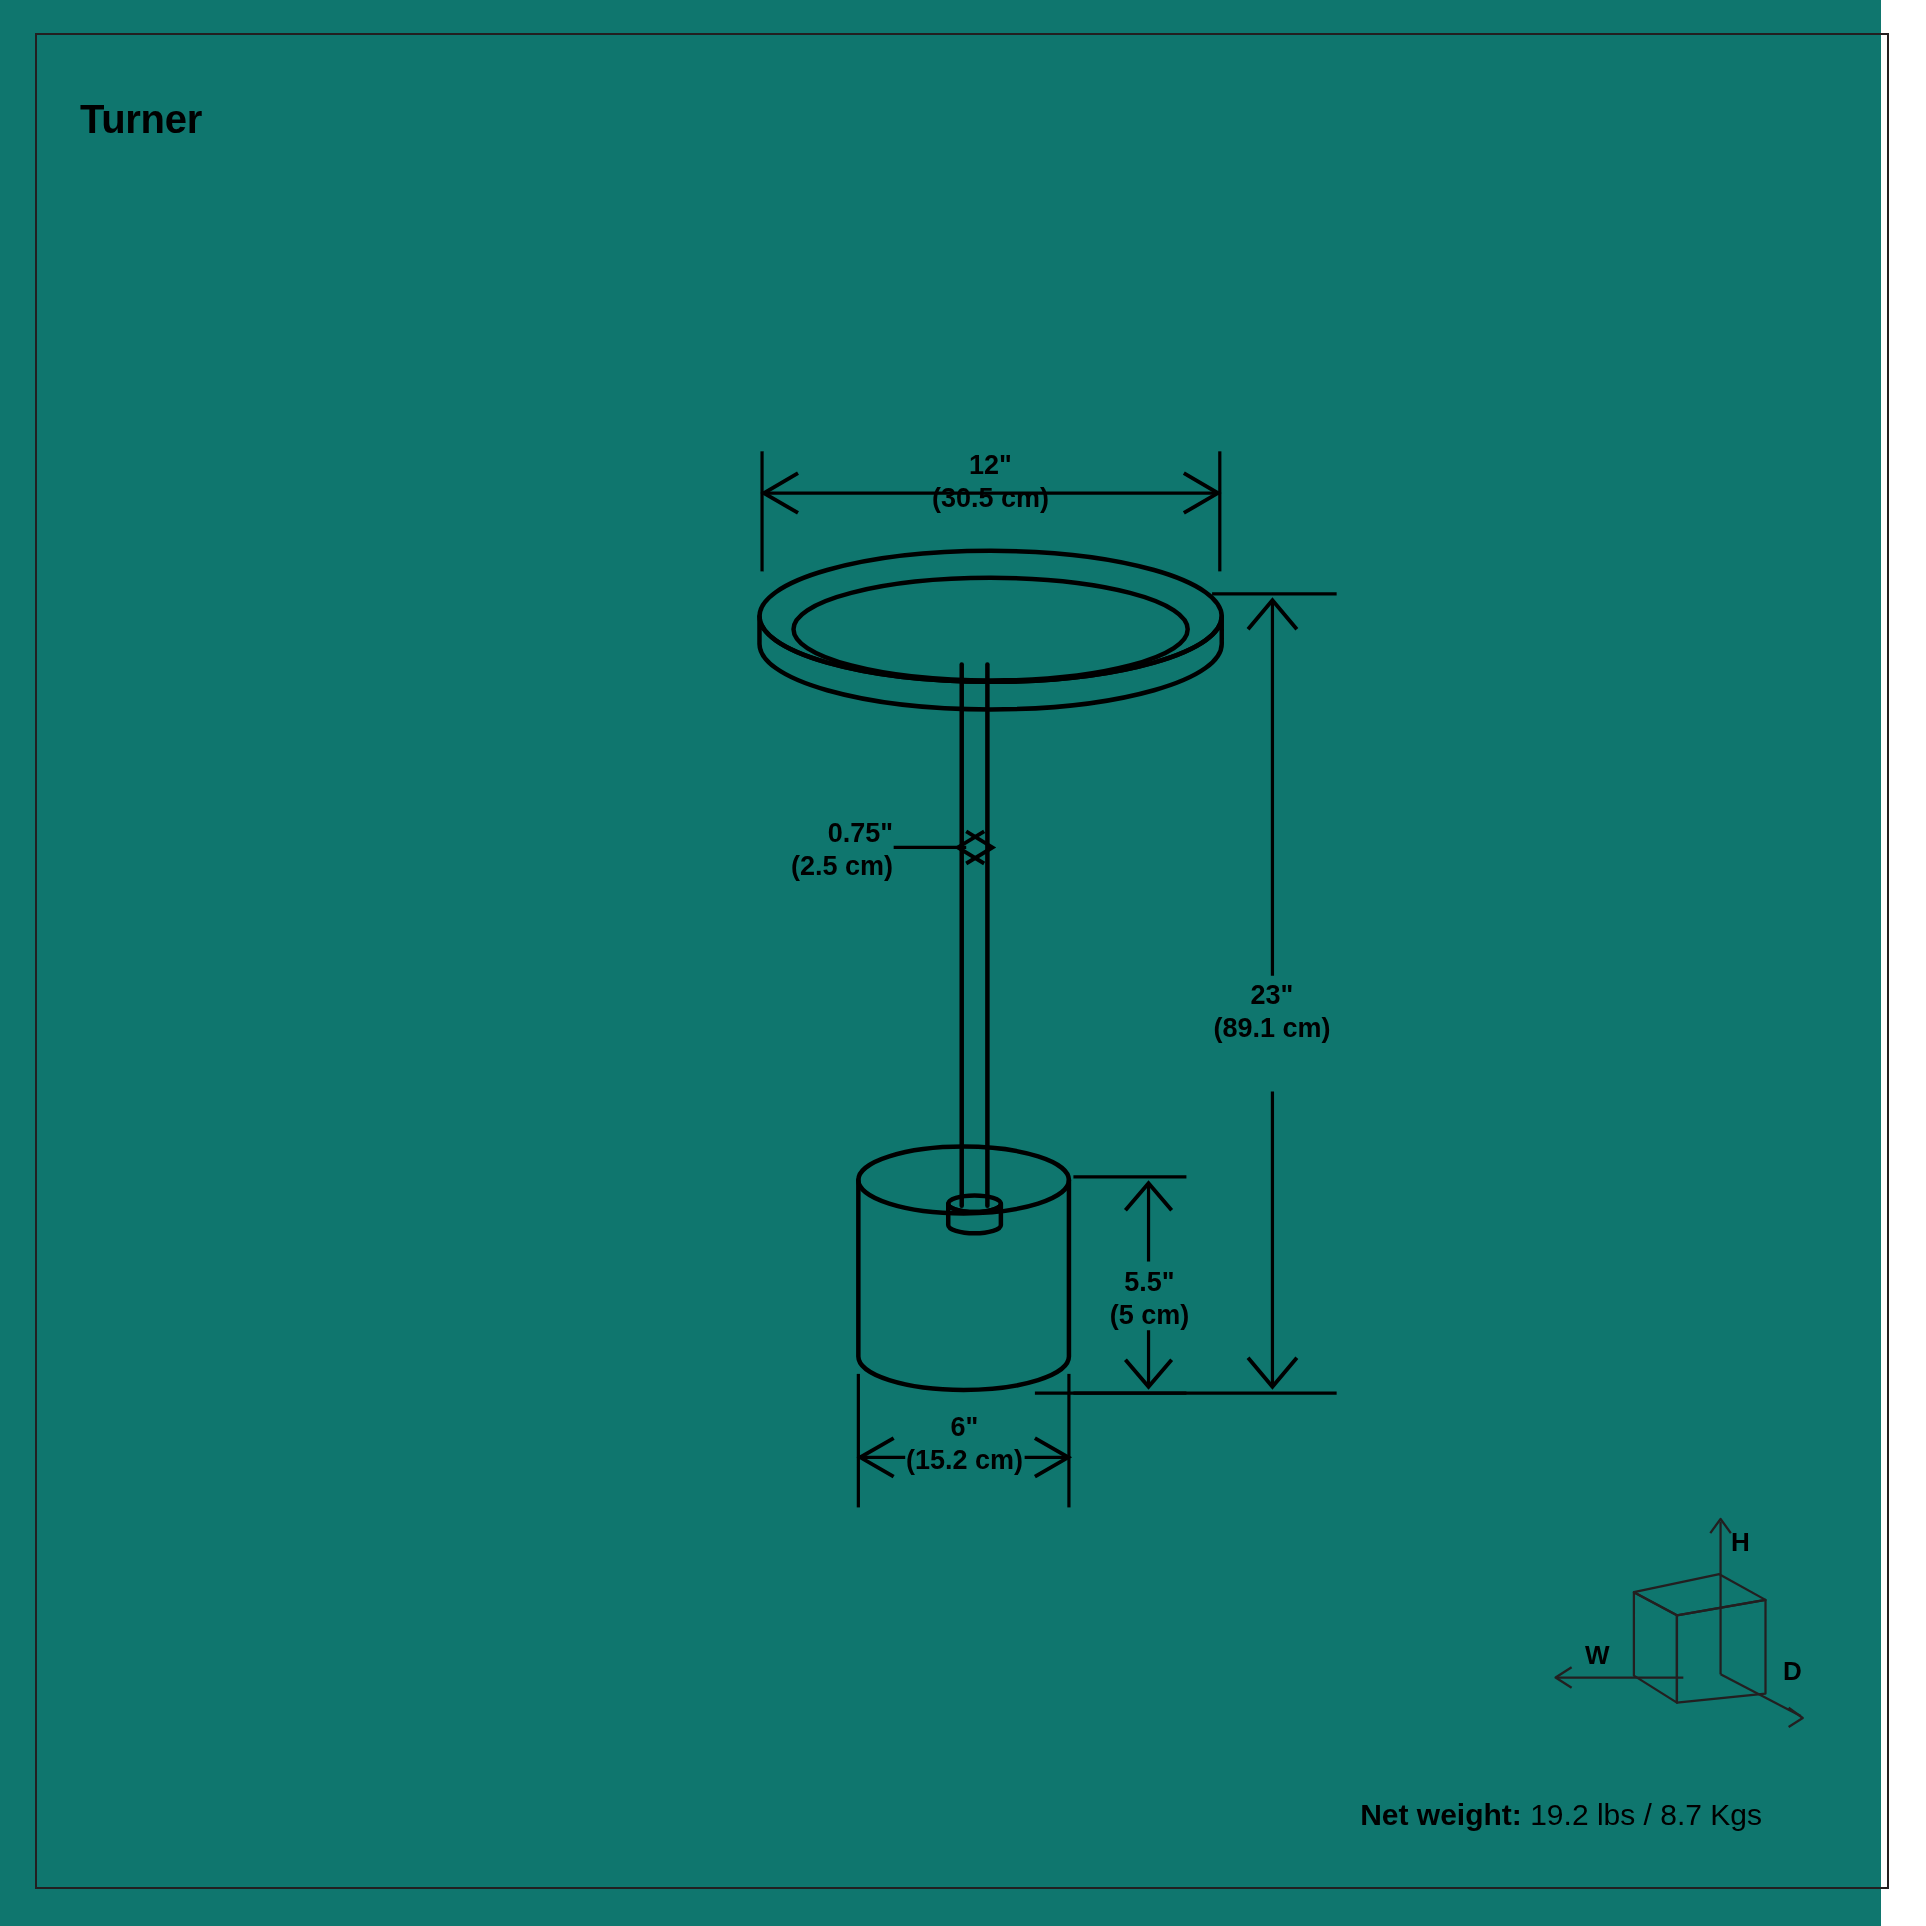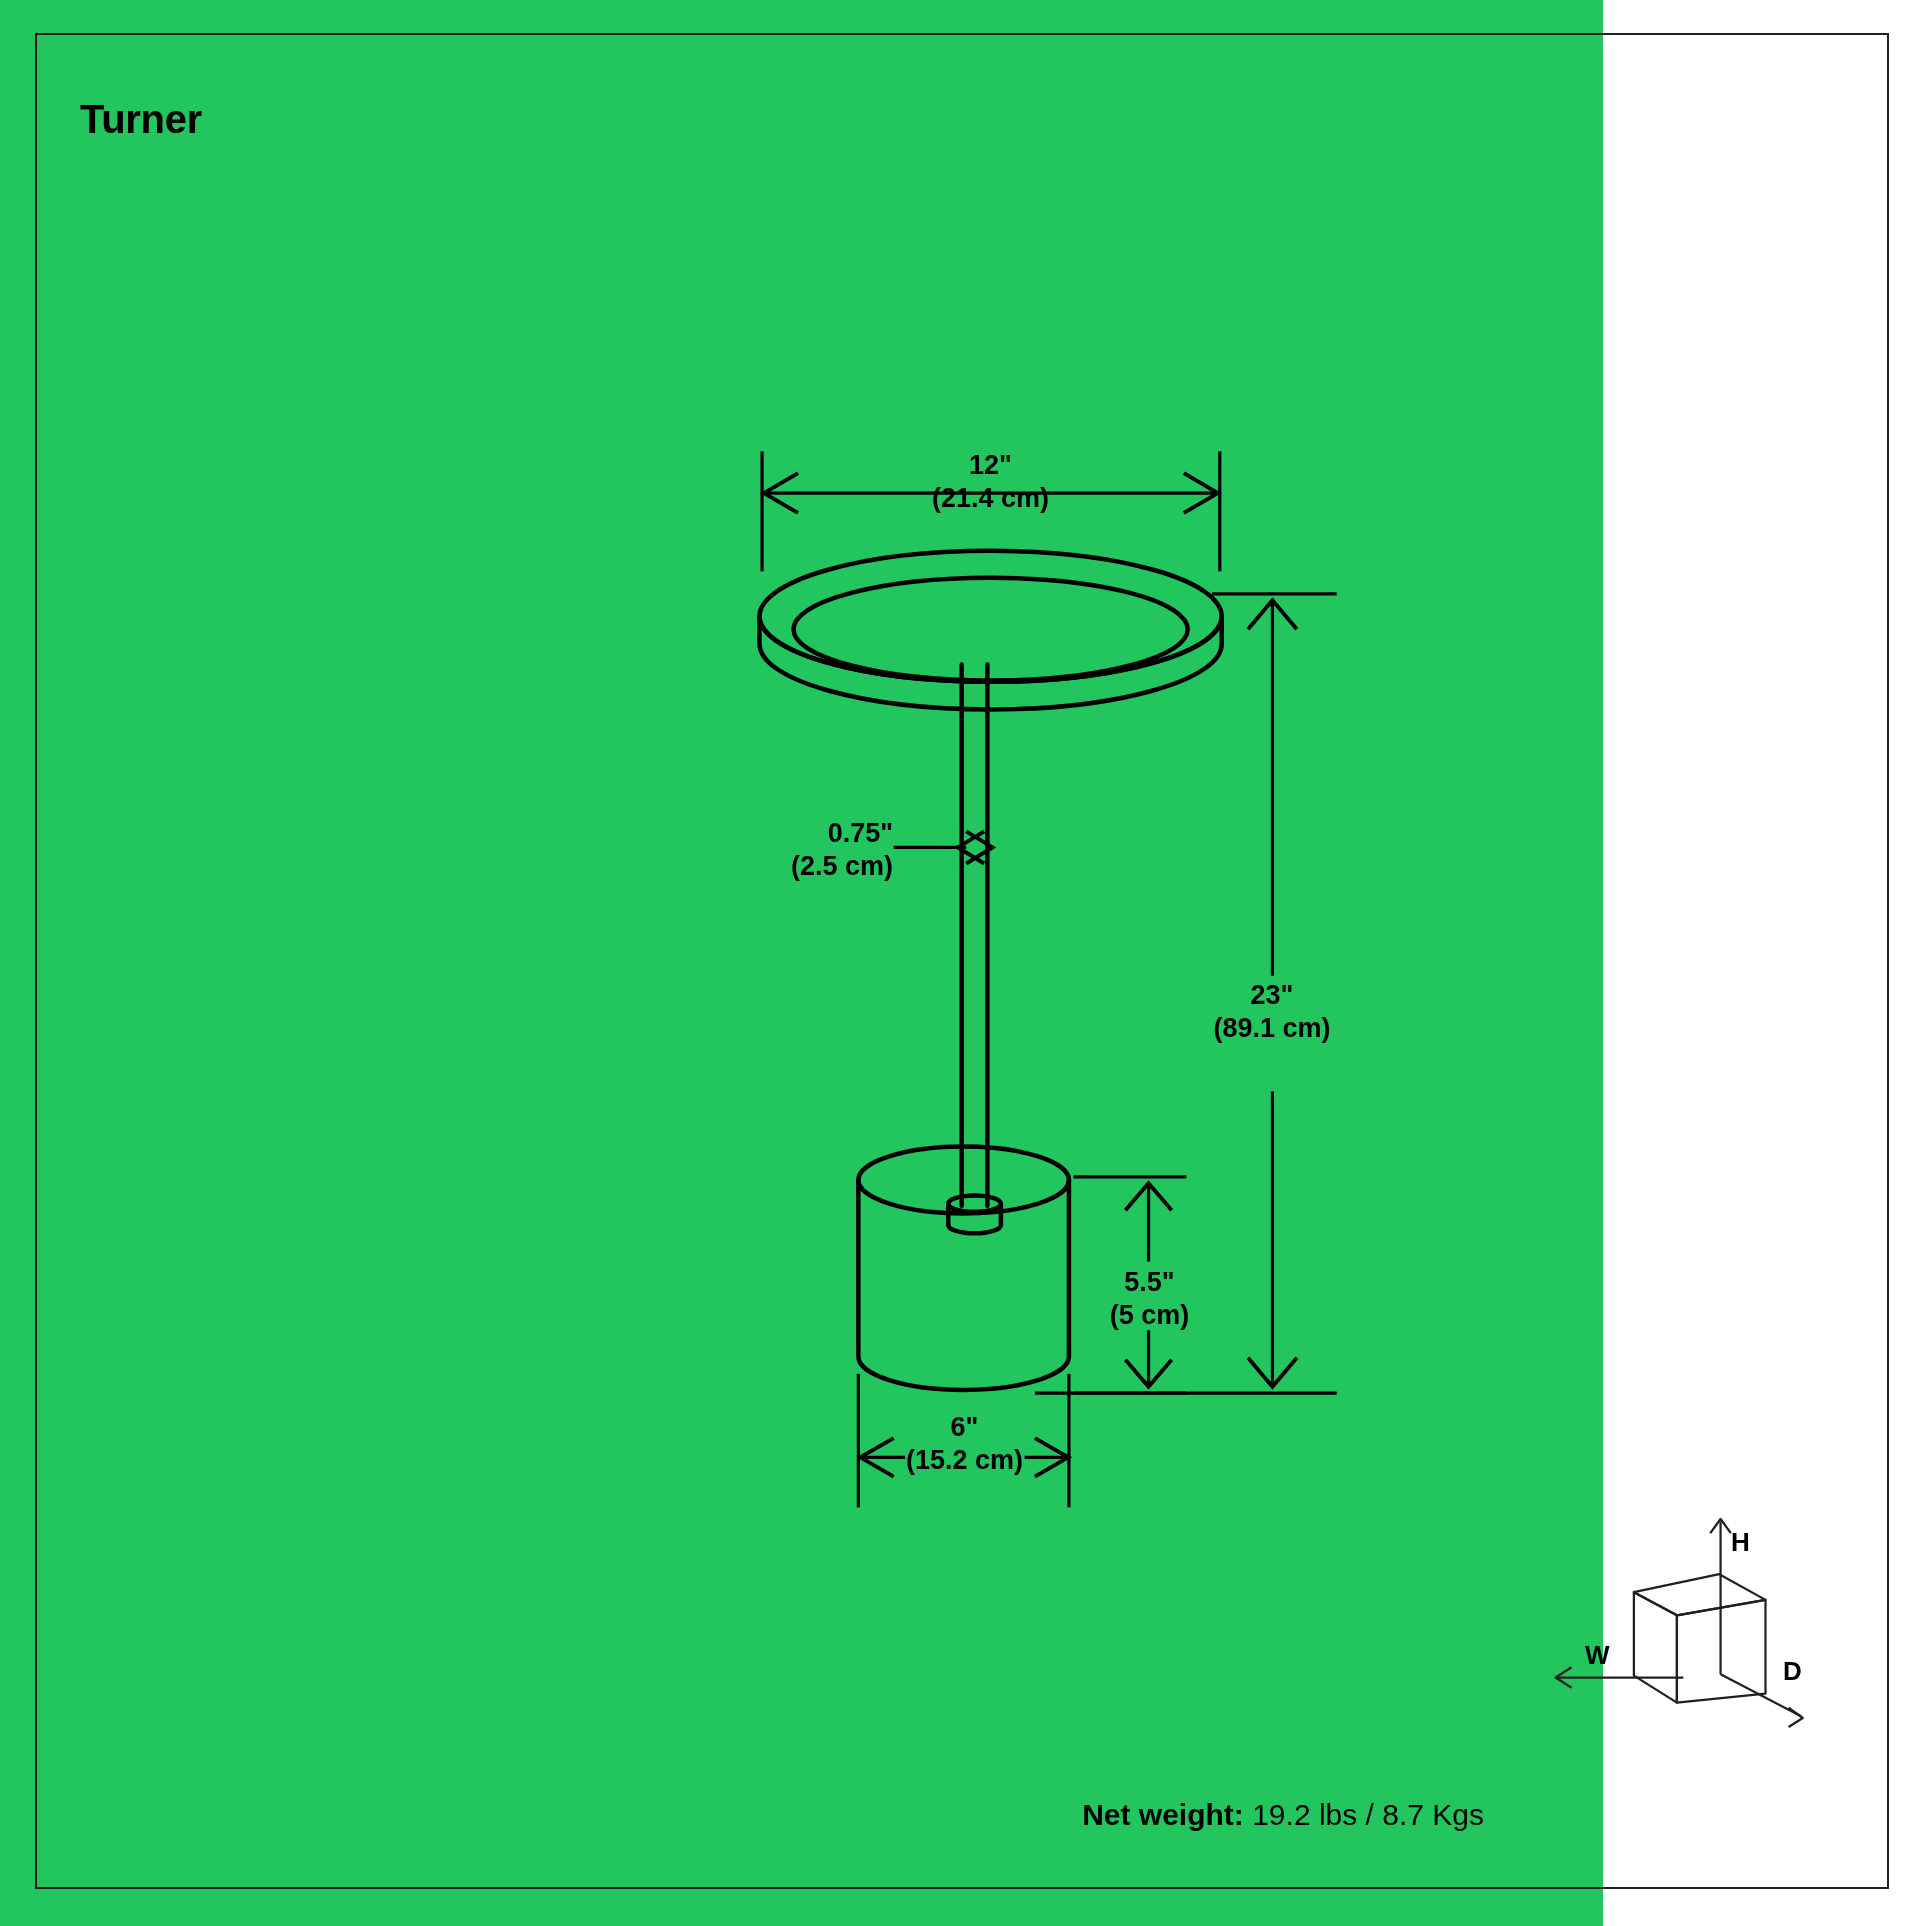--- a/index.html
+++ b/index.html
@@ -9,23 +9,23 @@
   }
   body {
     width: 1926px;
     height: 1926px;
     font-family: "Liberation Sans", sans-serif;
     color: #000000;
     overflow: hidden;
   }
   #sheet {
     position: relative;
-    width: 1603px;
+    width: 1881px;
     height: 1926px;
-    background: #22c55e;
+    background: #0f766e;
   }
   #frame {
     position: absolute;
     left: 35px;
     top: 33px;
     width: 1854px;
     height: 1856px;
     border: 2.6px solid #231f20;
     box-sizing: border-box;
   }
@@ -184,21 +184,21 @@
       <line x1="2680" y1="2608" x2="2805" y2="2673"></line>
 
       <polyline points="2664,2388 2680,2366 2696,2388"></polyline>
       <polyline points="2448,2597 2423,2613 2448,2629"></polyline>
       <polyline points="2786,2660 2808,2676 2786,2690"></polyline>
     </g>
   </svg>
 
   <div class="dim-label" style="left:862px; top:449px; width:257px;">
     <span class="ln">12"</span>
-    <span class="ln">(21.4 cm)</span>
+    <span class="ln">(30.5 cm)</span>
   </div>
 
   <div class="dim-label" style="left:700px; top:817px; width:193px; text-align:right;">
     <span class="ln">0.75"</span>
     <span class="ln">(2.5 cm)</span>
   </div>
 
   <div class="dim-label" style="left:1163px; top:979px; width:218px;">
     <span class="ln">23"</span>
     <span class="ln">(89.1 cm)</span>

